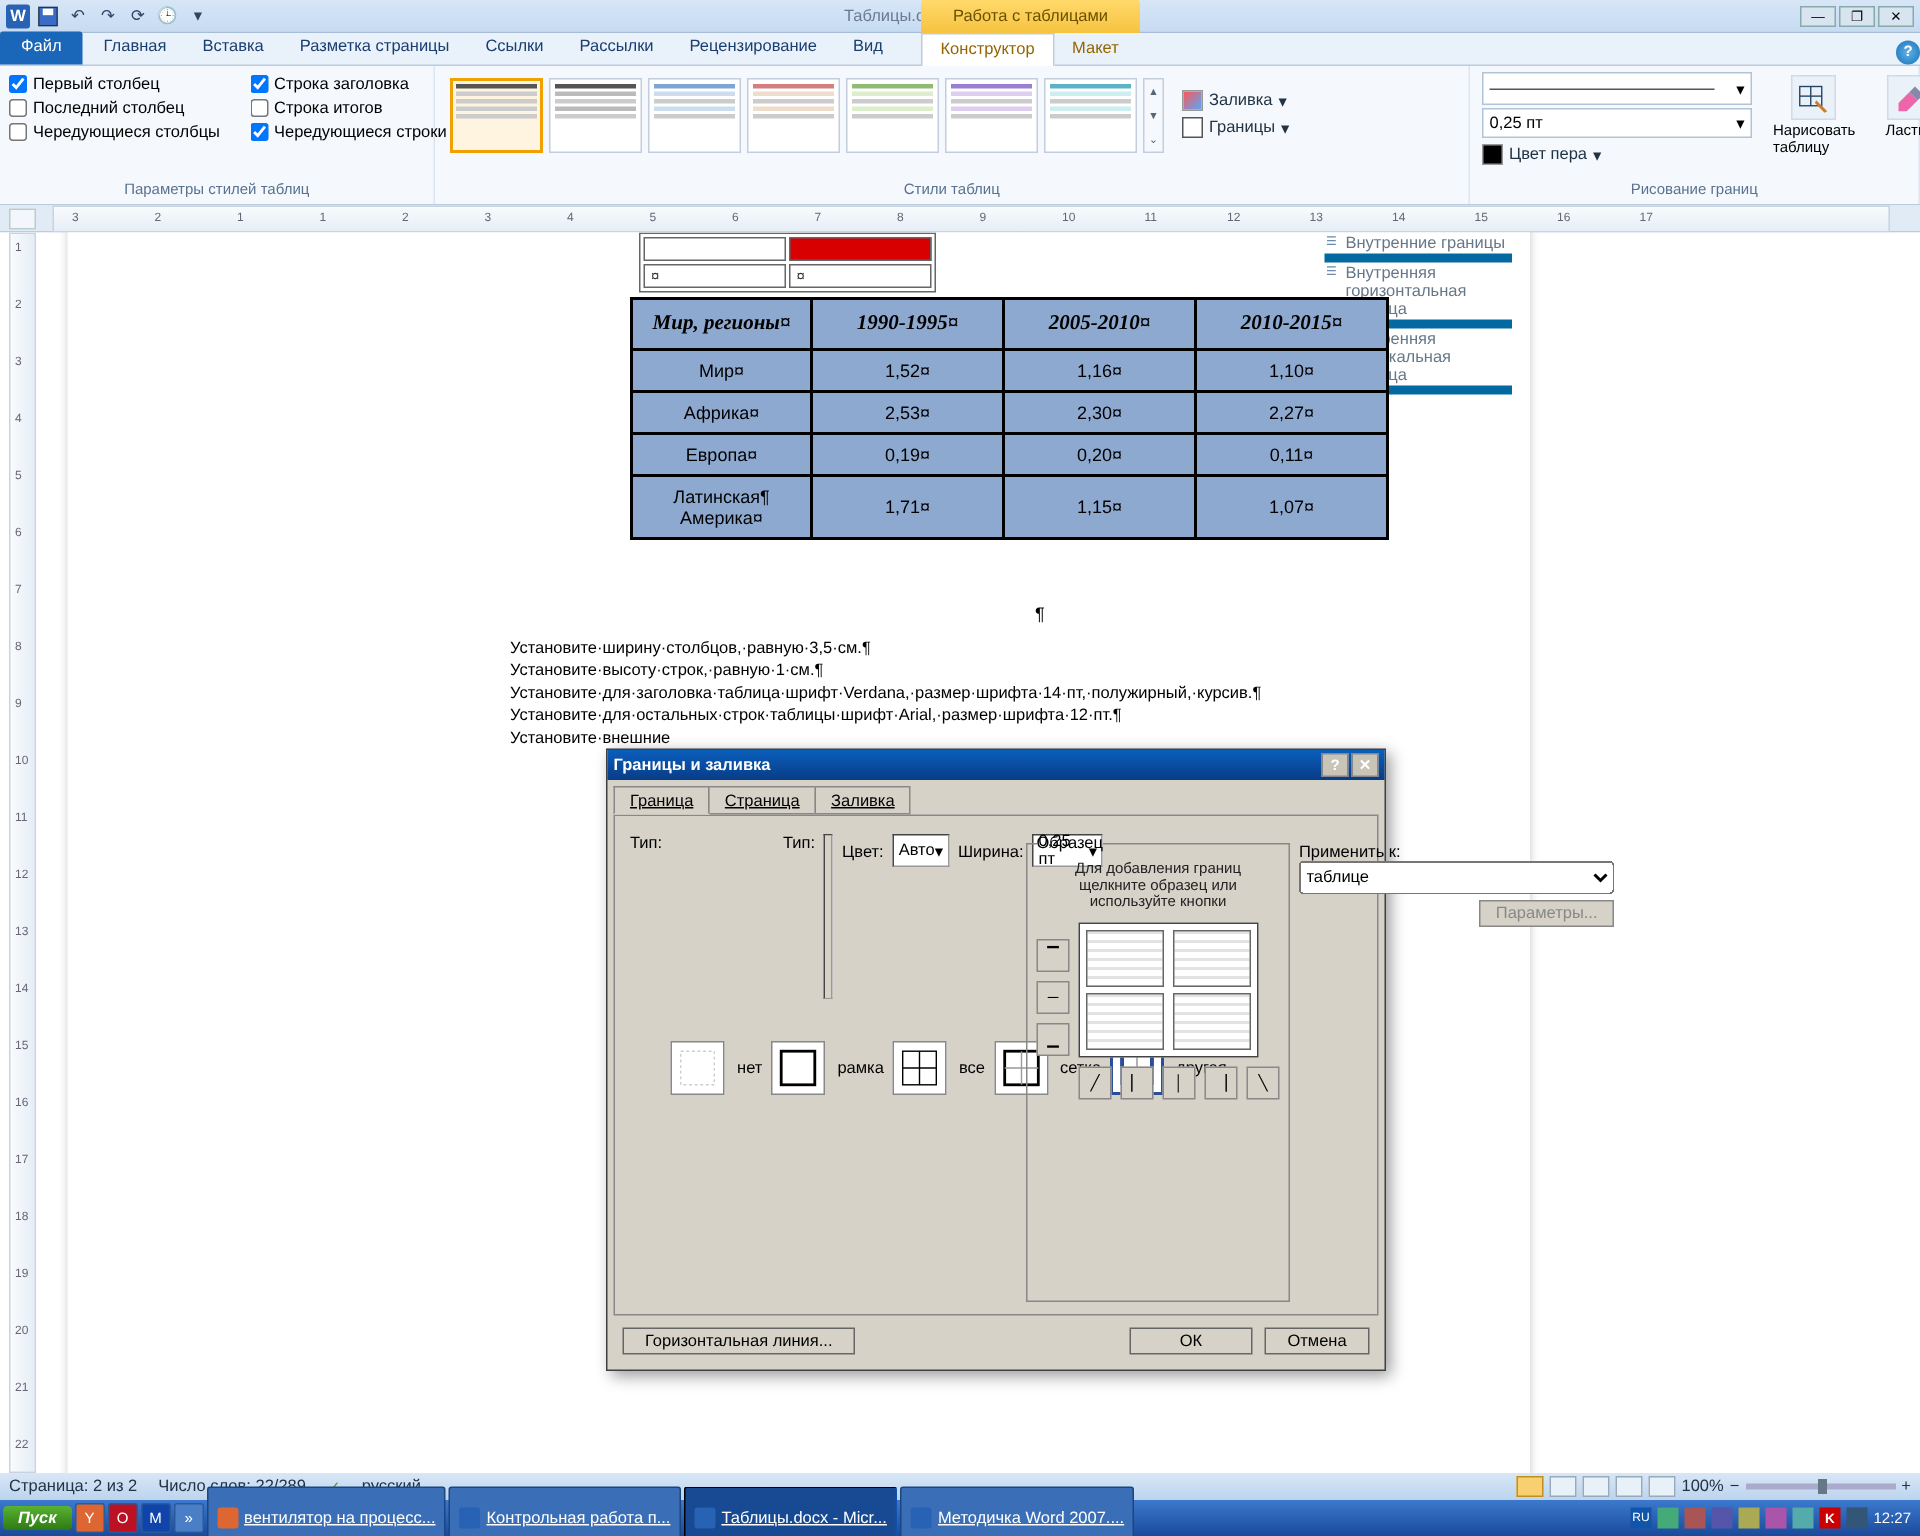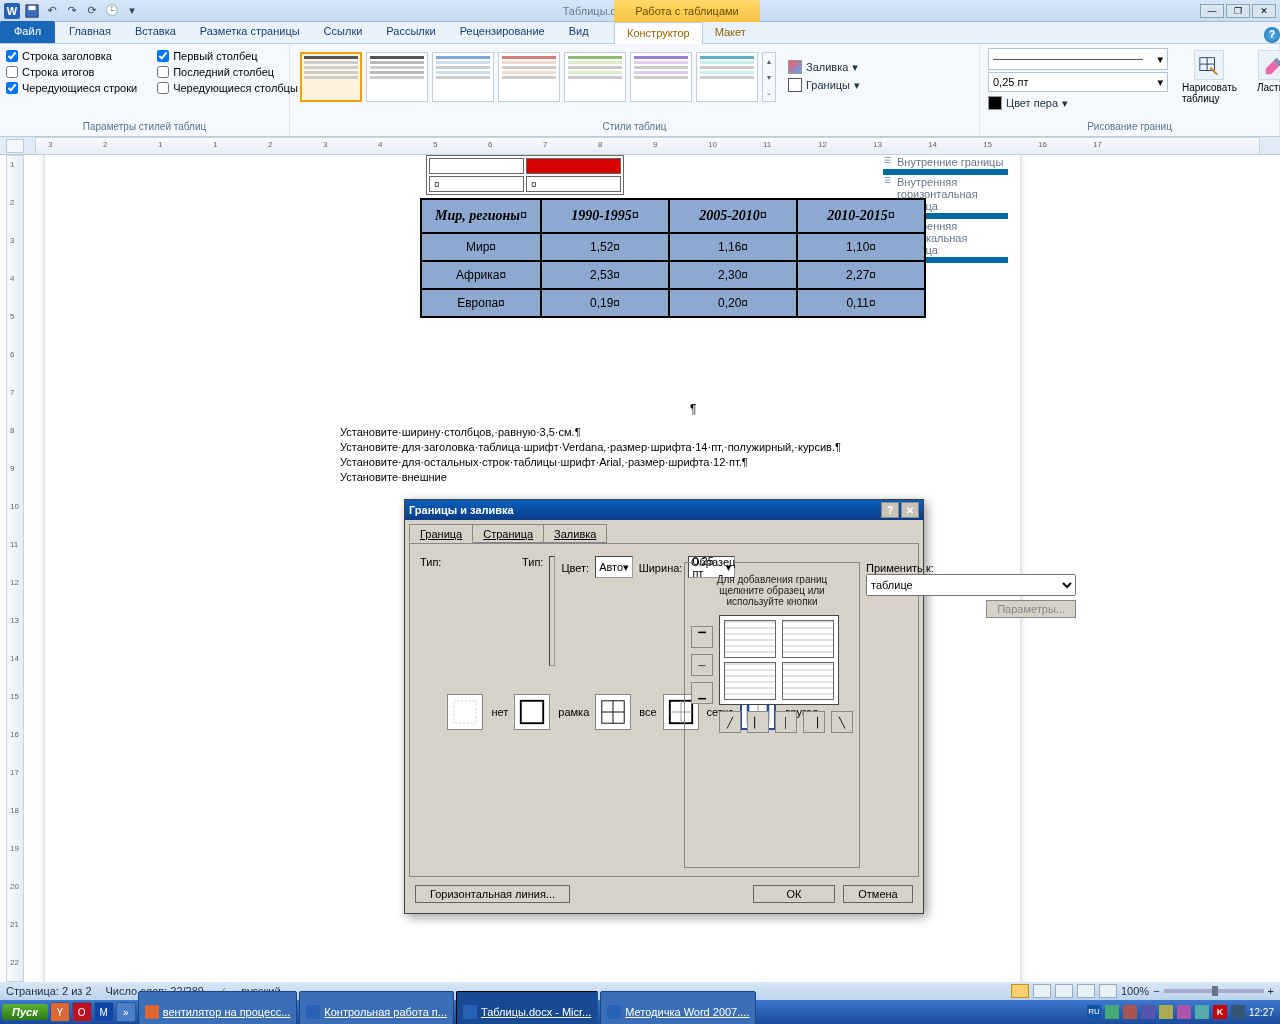--- a/index.html
+++ b/index.html
@@ -163,43 +163,43 @@
   </div>
   <div class="help-icon-top" style="margin-left:auto;">?</div>
 </div>
 
 <div class="ribbon">
   <div class="ribbon-group" style="width:290px;">
     <div style="display:flex;gap:20px;">
       <div class="checks">
         <label class="check-row">
             <input type="checkbox" checked="" style="">
+            <span>Первый столбец</span>
+          </label>
+        <label class="check-row">
+            <input type="checkbox" style="">
+            <span>Последний столбец</span>
+          </label>
+        <label class="check-row">
+            <input type="checkbox" style="">
+            <span>Чередующиеся столбцы</span>
+          </label>
+      </div>
+      <div class="checks">
+        <label class="check-row">
+            <input type="checkbox" checked="" style="">
             <span>Строка заголовка</span>
           </label>
         <label class="check-row">
             <input type="checkbox" style="">
             <span>Строка итогов</span>
           </label>
         <label class="check-row">
             <input type="checkbox" checked="" style="">
             <span>Чередующиеся строки</span>
-          </label>
-      </div>
-      <div class="checks">
-        <label class="check-row">
-            <input type="checkbox" checked="" style="">
-            <span>Первый столбец</span>
-          </label>
-        <label class="check-row">
-            <input type="checkbox" style="">
-            <span>Последний столбец</span>
-          </label>
-        <label class="check-row">
-            <input type="checkbox" style="">
-            <span>Чередующиеся столбцы</span>
           </label>
       </div>
     </div>
     <div class="group-label">Параметры стилей таблиц</div>
   </div>
   <div class="ribbon-group" style="flex:1;">
     <div class="styles-gallery">
       <div class="style-thumb sel">
           <div class="st-line" style="background:#555;"></div>
           <div class="st-line"></div>
@@ -387,25 +387,32 @@
             <td>2,53¤</td>
             <td>2,30¤</td>
             <td>2,27¤</td>
           </tr>
       <tr>
             <td class="c0">Европа¤</td>
             <td>0,19¤</td>
             <td>0,20¤</td>
             <td>0,11¤</td>
           </tr>
+      <tr>
+            <td class="c0">Латинская¶ Америка¤</td>
+            <td>1,71¤</td>
+            <td>1,15¤</td>
+            <td>1,07¤</td>
+          </tr>
     </tbody>
       </table>
     <div class="pilcrow">¶</div>
     <div class="body-text">
       <p>Установите·ширину·столбцов,·равную·3,5·см.¶</p>
+      <p>Установите·высоту·строк,·равную·1·см.¶</p>
       <p>Установите·для·заголовка·таблица·шрифт·Verdana,·размер·шрифта·14·пт,·полужирный,·курсив.¶</p>
       <p>Установите·для·остальных·строк·таблицы·шрифт·Arial,·размер·шрифта·12·пт.¶</p>
       <p>Установите·внешние</p>
     </div>
   </div>
 
   <div class="dialog">
     <div class="dlg-title">
       <span>Границы и заливка</span>
       <div class="dlg-title-btns">

